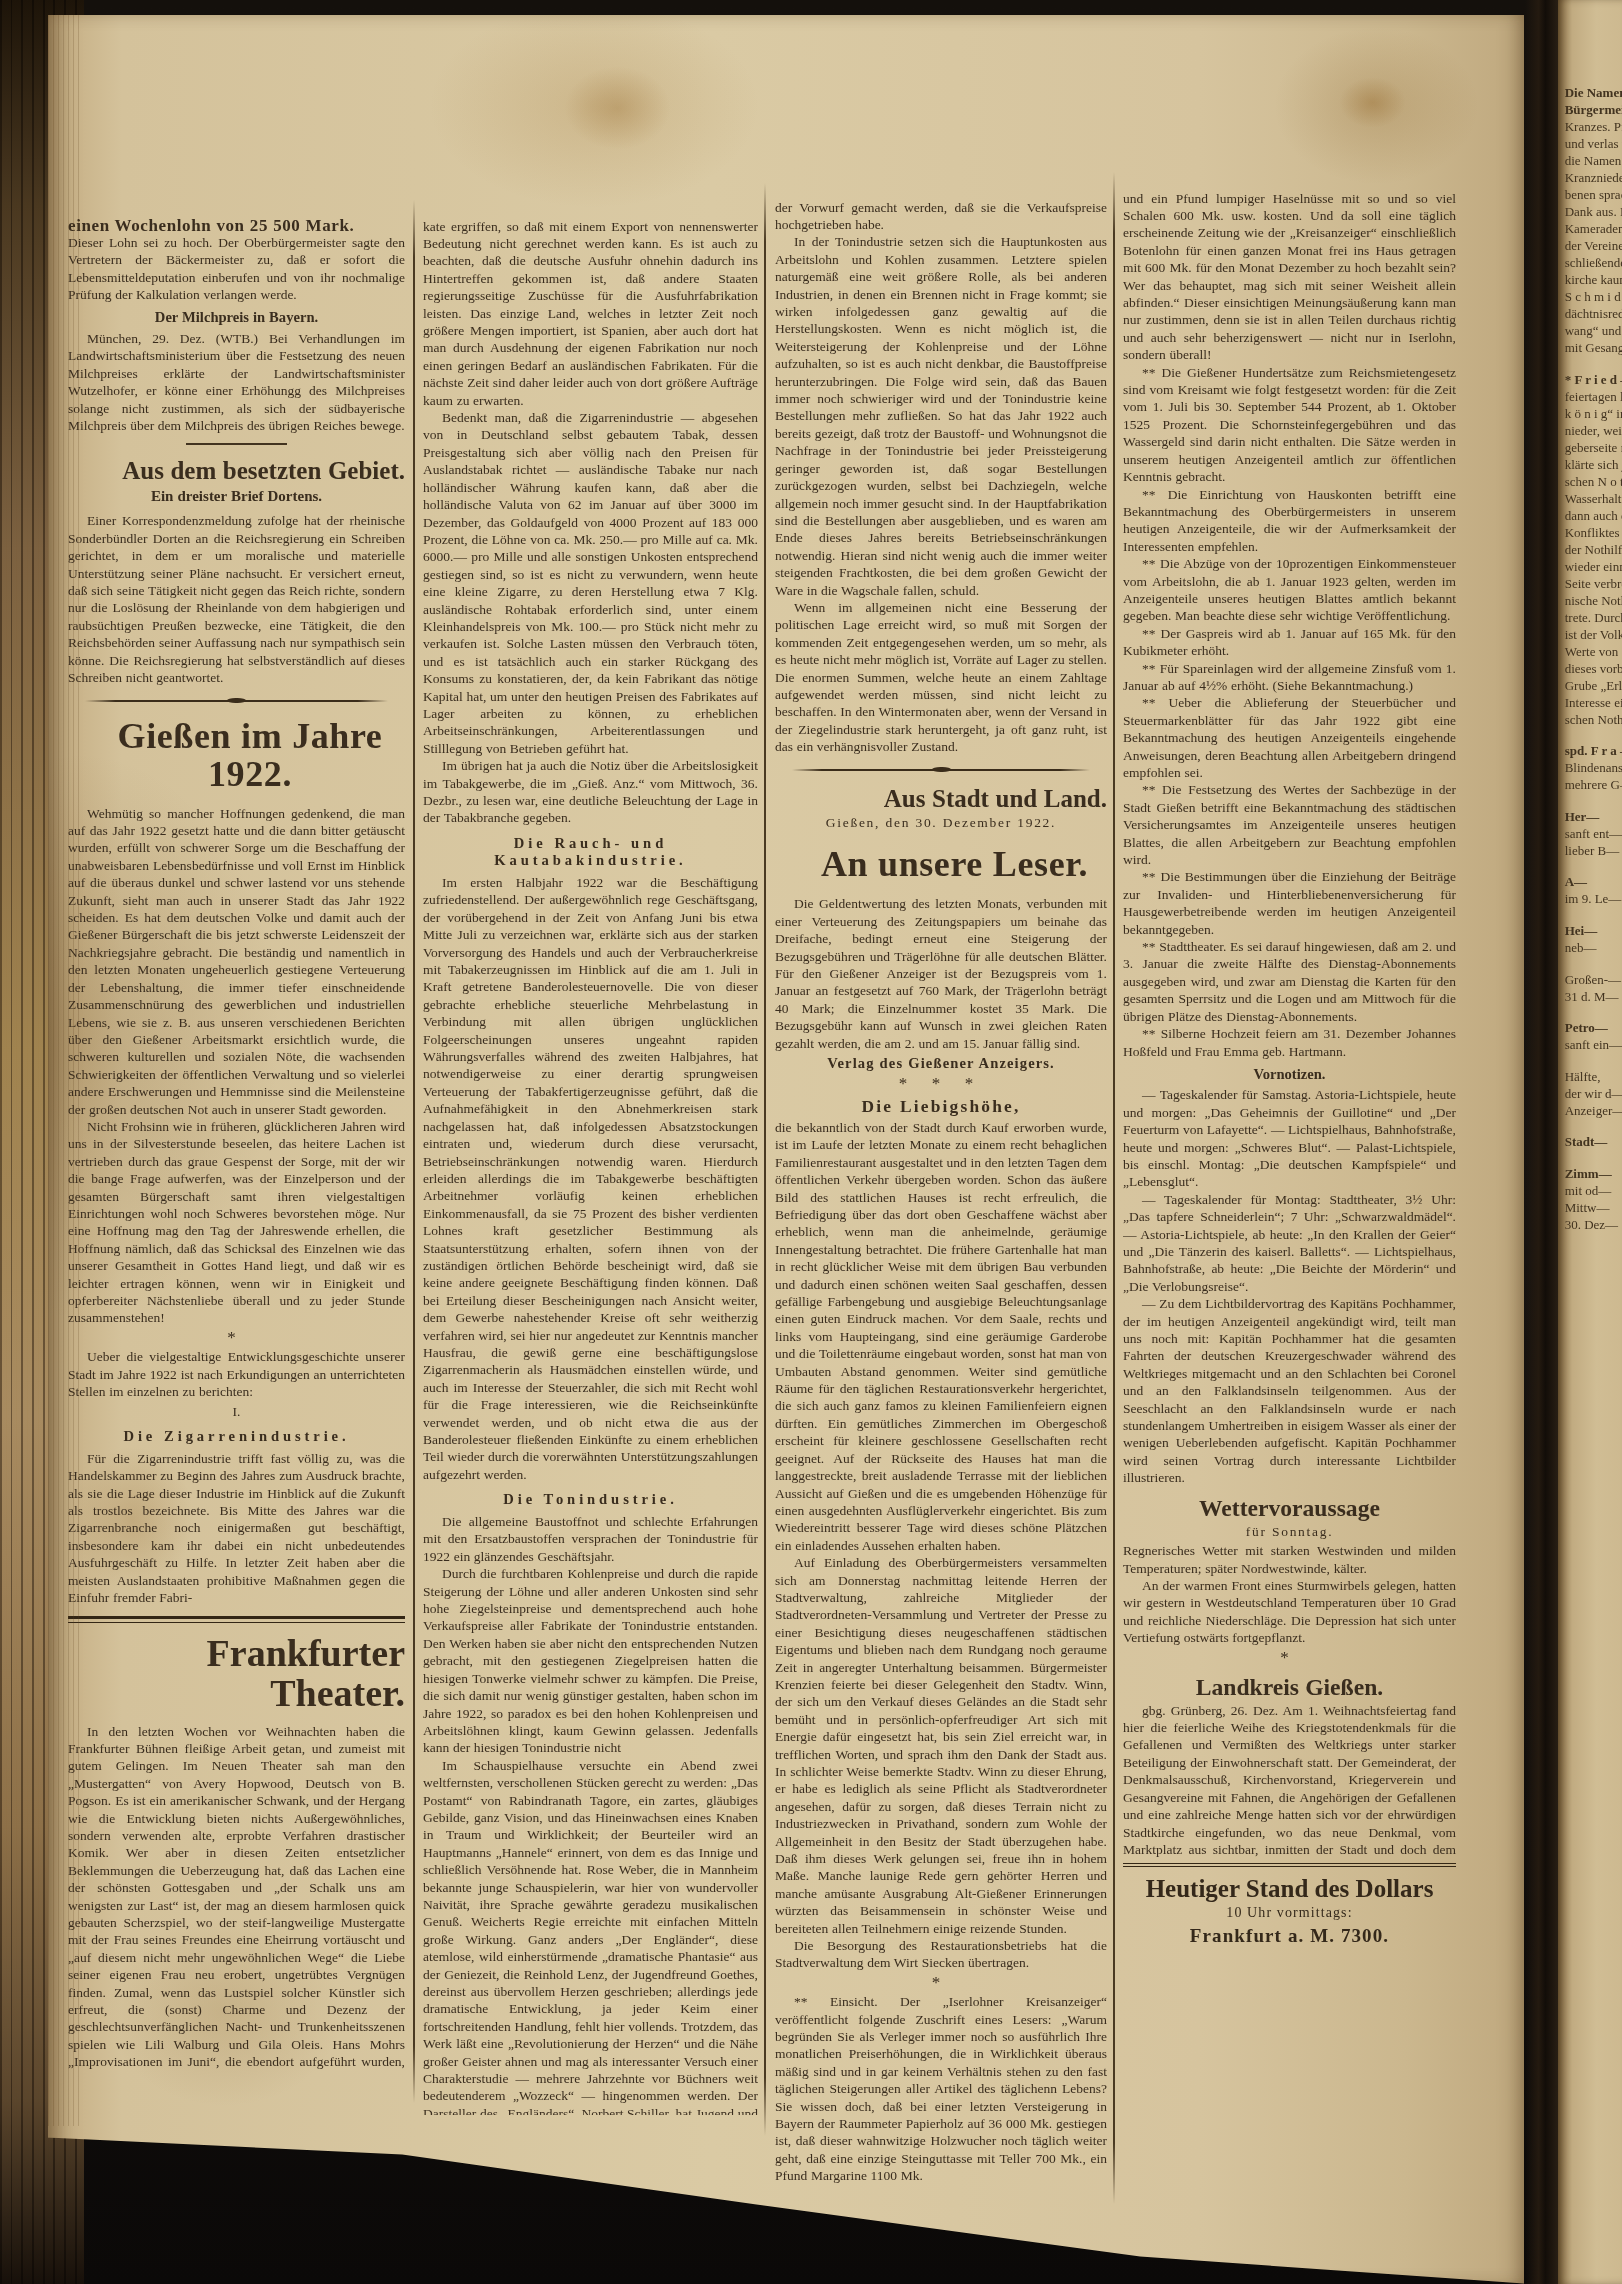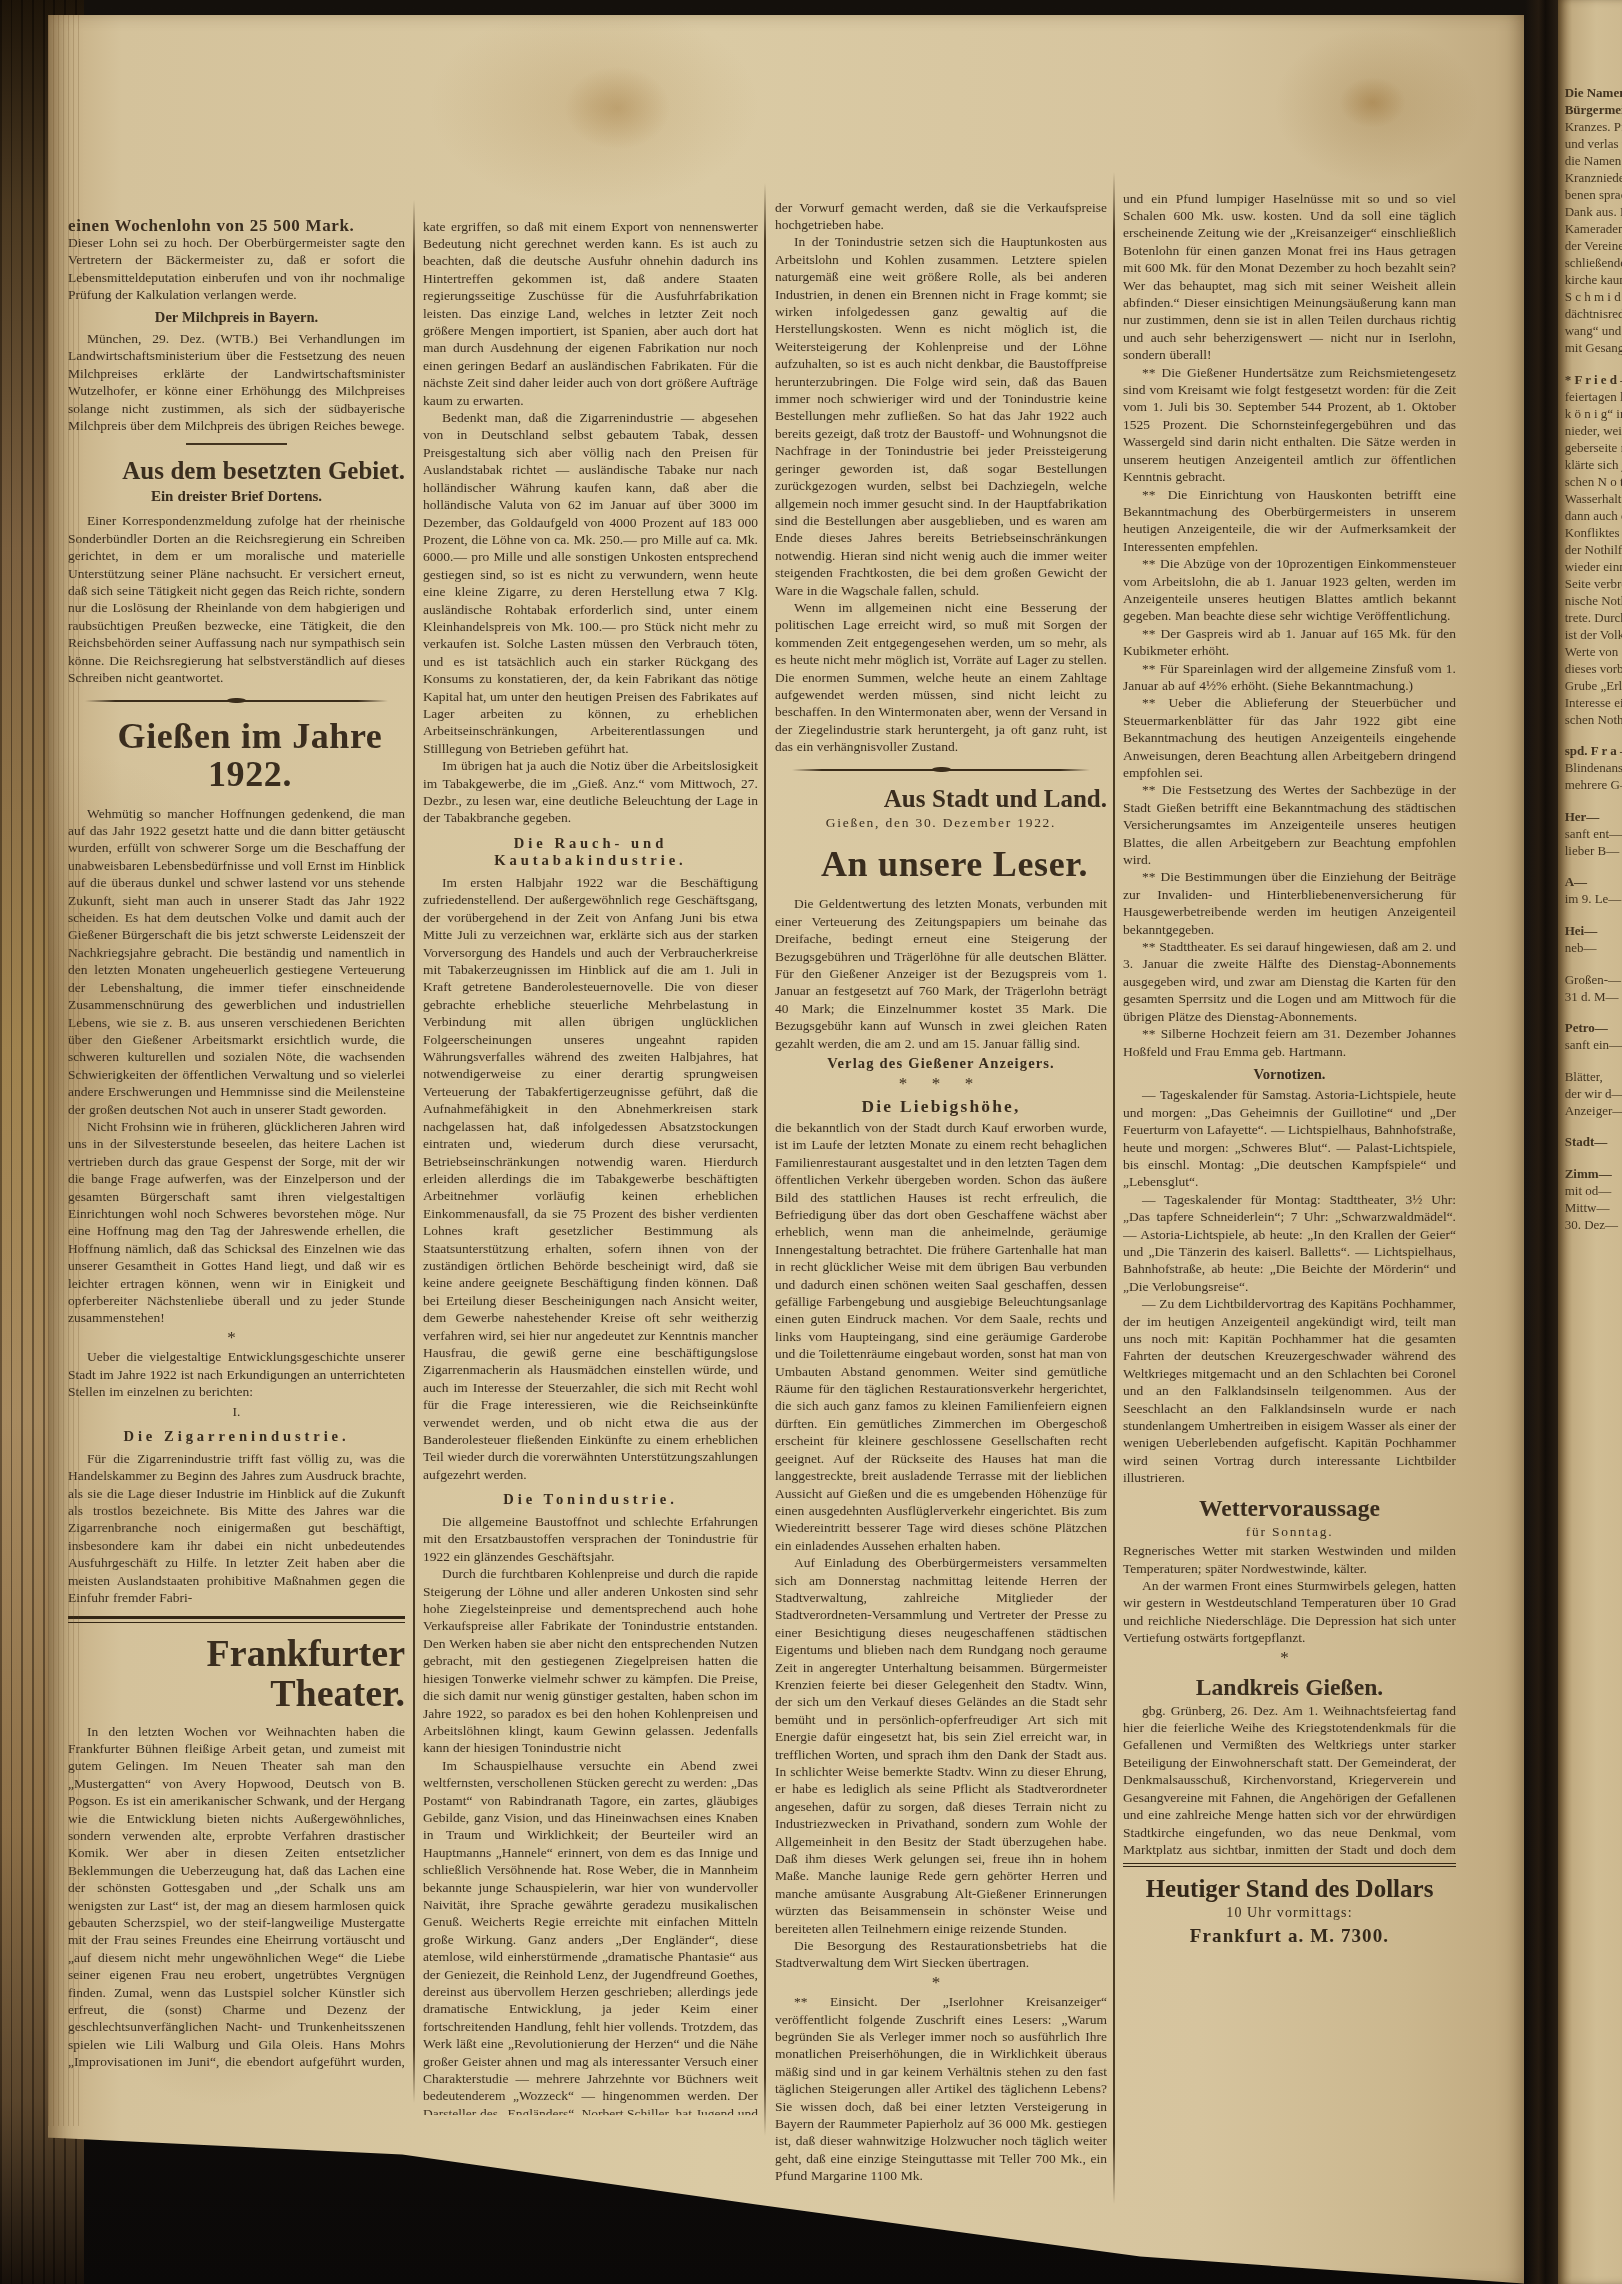--- a/index.html
+++ b/index.html
@@ -116,21 +116,21 @@
       <div class="b-center">I.</div>
       <div class="b-hspaced">Die Zigarrenindustrie.</div>
       <div class="b-p">Für die Zigarrenindustrie trifft fast völlig zu, was die Handelskammer zu Beginn des Jahres zum Ausdruck brachte, als sie die Lage dieser Industrie im Hinblick auf die Zukunft als trostlos bezeichnete. Bis Mitte des Jahres war die Zigarrenbranche noch einigermaßen gut beschäftigt, insbesondere kam ihr dabei ein nicht unbedeutendes Ausfuhrgeschäft zu Hilfe. In letzter Zeit haben aber die meisten Auslandstaaten prohibitive Maßnahmen gegen die Einfuhr fremder Fabri-</div>
       <div class="b-ruleheavy"></div>
       <div class="b-hmed">Frankfurter Theater.</div>
       <div class="b-p">In den letzten Wochen vor Weihnachten haben die Frankfurter Bühnen fleißige Arbeit getan, und zumeist mit gutem Gelingen. Im Neuen Theater sah man den „Mustergatten“ von Avery Hopwood, Deutsch von B. Pogson. Es ist ein amerikanischer Schwank, und der Hergang wie die Entwicklung bieten nichts Außergewöhnliches, sondern verwenden alte, erprobte Verfahren drastischer Komik. Wer aber in diesen Zeiten entsetzlicher Beklemmungen die Ueberzeugung hat, daß das Lachen eine der schönsten Gottesgaben und „der Schalk uns am wenigsten zur Last“ ist, der mag an diesem harmlosen quick gebauten Scherzspiel, wo der steif-langweilige Mustergatte mit der Frau seines Freundes eine Eheirrung vortäuscht und „auf diesem nicht mehr ungewöhnlichen Wege“ die Liebe seiner eigenen Frau neu erobert, ungetrübtes Vergnügen finden. Zumal, wenn das Lustspiel solcher Künstler sich erfreut, die (sonst) Charme und Dezenz der geschlechtsunverfänglichen Nacht- und Trunkenheitsszenen spielen wie Lili Walburg und Gila Oleis. Hans Mohrs „Improvisationen im Juni“, die ebendort aufgeführt wurden, gelingen. Ein munterer Szenenbogen nach Art Georg Kaisers und des „Nebeneinander“: die Komödie, die ein heiterer Bilderbogen gewesen sein will, scheint doch im Grunde Ausfluß einer romantisch-sentimentalen Vermutung zu sein: eine amerikanische Milliardärin sucht ihren Sohn, dem der Mammut-Segen winkt, vor listigen Freiern zu bewahren — ehemals russischer Offizier — und einen von planmäßigen Kombinaten, den sich ein...</div>
     </div>
   <div class="col" style="left:375px;top:203px;width:335px;height:1897px;">
       <div class="b-pc">kate ergriffen, so daß mit einem Export von nennenswerter Bedeutung nicht gerechnet werden kann. Es ist auch zu beachten, daß die deutsche Ausfuhr ohnehin dadurch ins Hintertreffen gekommen ist, daß andere Staaten regierungsseitige Zuschüsse für die Ausfuhrfabrikation leisten. Das einzige Land, welches in letzter Zeit noch größere Mengen importiert, ist Spanien, aber auch dort hat man durch Ausdehnung der eigenen Fabrikation nur noch einen geringen Bedarf an ausländischen Fabrikaten. Für die nächste Zeit sind daher leider auch von dort größere Aufträge kaum zu erwarten.</div>
       <div class="b-p">Bedenkt man, daß die Zigarrenindustrie — abgesehen von in Deutschland selbst gebautem Tabak, dessen Preisgestaltung sich aber völlig nach den Preisen für Auslandstabak richtet — ausländische Tabake nur nach holländischer Währung kaufen kann, daß aber die holländische Valuta von 62 im Januar auf über 3000 im Dezember, das Goldaufgeld von 4000 Prozent auf 183 000 Prozent, die Löhne von ca. Mk. 250.— pro Mille auf ca. Mk. 6000.— pro Mille und alle sonstigen Unkosten entsprechend gestiegen sind, so ist es nicht zu verwundern, wenn heute eine kleine Zigarre, zu deren Herstellung etwa 7 Klg. ausländische Rohtabak erforderlich sind, unter einem Kleinhandelspreis von Mk. 100.— pro Stück nicht mehr zu verkaufen ist. Solche Lasten müssen den Verbrauch töten, und es ist tatsächlich auch ein starker Rückgang des Konsums zu konstatieren, der, da kein Fabrikant das nötige Kapital hat, um unter den heutigen Preisen des Fabrikates auf Lager arbeiten zu können, zu erheblichen Arbeitseinschränkungen, Arbeiterentlassungen und Stilllegung von Betrieben geführt hat.</div>
-      <div class="b-p">Im übrigen hat ja auch die Notiz über die Arbeitslosigkeit im Tabakgewerbe, die im „Gieß. Anz.“ vom Mittwoch, 27. Dezbr., zu lesen war, eine deutliche Beleuchtung der Lage in der Tabakbranche gegeben.</div>
+      <div class="b-p">Im übrigen hat ja auch die Notiz über die Arbeitslosigkeit im Tabakgewerbe, die im „Gieß. Anz.“ vom Mittwoch, 36. Dezbr., zu lesen war, eine deutliche Beleuchtung der Lage in der Tabakbranche gegeben.</div>
       <div class="b-hspaced">Die Rauch- und Kautabakindustrie.</div>
       <div class="b-p">Im ersten Halbjahr 1922 war die Beschäftigung zufriedenstellend. Der außergewöhnlich rege Geschäftsgang, der vorübergehend in der Zeit von Anfang Juni bis etwa Mitte Juli zu verzeichnen war, erklärte sich aus der starken Vorversorgung des Handels und auch der Verbraucherkreise mit Tabakerzeugnissen im Hinblick auf die am 1. Juli in Kraft getretene Banderolesteuernovelle. Die von dieser gebrachte erhebliche steuerliche Mehrbelastung in Verbindung mit allen übrigen unglücklichen Folgeerscheinungen unseres ungeahnt rapiden Währungsverfalles während des zweiten Halbjahres, hat notwendigerweise zu einer derartig sprungweisen Verteuerung der Tabakfertigerzeugnisse geführt, daß die Aufnahmefähigkeit in den Abnehmerkreisen stark nachgelassen hat, daß infolgedessen Absatzstockungen eintraten und, wiederum durch diese verursacht, Betriebseinschränkungen notwendig waren. Hierdurch erleiden allerdings die im Tabakgewerbe beschäftigten Arbeitnehmer vorläufig keinen erheblichen Einkommenausfall, da sie 75 Prozent des bisher verdienten Lohnes kraft gesetzlicher Bestimmung als Staatsunterstützung erhalten, sofern ihnen von der zuständigen örtlichen Behörde bescheinigt wird, daß sie keine andere geeignete Beschäftigung finden können. Daß bei Erteilung dieser Bescheinigungen nach Ansicht weiter, dem Gewerbe nahestehender Kreise oft sehr weitherzig verfahren wird, sei hier nur angedeutet zur Kenntnis mancher Hausfrau, die gewiß gerne eine beschäftigungslose Zigarrenmacherin als Hausmädchen einstellen würde, und auch im Interesse der Steuerzahler, die sich mit Recht wohl für die Frage interessieren, wie die Reichseinkünfte verwendet werden, und ob nicht etwa die aus der Banderolesteuer fließenden Einkünfte zu einem erheblichen Teil wieder durch die vorerwähnten Unterstützungszahlungen aufgezehrt werden.</div>
       <div class="b-hspaced">Die Tonindustrie.</div>
       <div class="b-p">Die allgemeine Baustoffnot und schlechte Erfahrungen mit den Ersatzbaustoffen versprachen der Tonindustrie für 1922 ein glänzendes Geschäftsjahr.</div>
       <div class="b-p">Durch die furchtbaren Kohlenpreise und durch die rapide Steigerung der Löhne und aller anderen Unkosten sind sehr hohe Ziegelsteinpreise und dementsprechend auch hohe Verkaufspreise aller Fabrikate der Tonindustrie entstanden. Den Werken haben sie aber nicht den entsprechenden Nutzen gebracht, mit den gestiegenen Ziegelpreisen hatten die hiesigen Tonwerke vielmehr schwer zu kämpfen. Die Preise, die sich damit nur wenig günstiger gestalten, haben schon im Jahre 1922, so paradox es bei den hohen Kohlenpreisen und Arbeitslöhnen klingt, kaum Gewinn gelassen. Jedenfalls kann der hiesigen Tonindustrie nicht</div>
       <div class="b-p">Im Schauspielhause versuchte ein Abend zwei weltfernsten, verschollenen Stücken gerecht zu werden: „Das Postamt“ von Rabindranath Tagore, ein zartes, gläubiges Gebilde, ganz Vision, und das Hineinwachsen eines Knaben in Traum und Wirklichkeit; der Beurteiler wird an Hauptmanns „Hannele“ erinnert, von dem es das Innige und schließlich Versöhnende hat. Rose Weber, die in Mannheim bekannte junge Schauspielerin, war hier von wundervoller Naivität, ihre Sprache gewährte geradezu musikalischen Genuß. Weicherts Regie erreichte mit einfachen Mitteln große Wirkung. Ganz anders „Der Engländer“, diese atemlose, wild einherstürmende „dramatische Phantasie“ aus der Geniezeit, die Reinhold Lenz, der Jugendfreund Goethes, dereinst aus übervollem Herzen geschrieben; allerdings jede dramatische Entwicklung, ja jeder Keim einer fortschreitenden Handlung, fehlt hier vollends. Trotzdem, das Werk läßt eine „Revolutionierung der Herzen“ und die Nähe großer Geister ahnen und mag als interessanter Versuch einer Charakterstudie — mehrere Jahrzehnte vor Büchners weit bedeutenderem „Wozzeck“ — hingenommen werden. Der Darsteller des „Engländers“, Norbert Schiller, hat Jugend und Temperament, Forcierungen wird er mit der Zeit ablegen müssen. Unter der Spielleitung Dr. Burgers empfing die lose Bilderfolge einen stilvollen, der Historie angepaßten Rahmen.</div>
     </div>
   <div class="col" style="left:727px;top:184px;width:332px;height:2015px;">
       <div class="b-pc">der Vorwurf gemacht werden, daß sie die Verkaufspreise hochgetrieben habe.</div>
       <div class="b-p">In der Tonindustrie setzen sich die Hauptunkosten aus Arbeitslohn und Kohlen zusammen. Letztere spielen naturgemäß eine weit größere Rolle, als bei anderen Industrien, in denen ein Brennen nicht in Frage kommt; sie wirken infolgedessen ganz gewaltig auf die Herstellungskosten. Wenn es nicht möglich ist, die Weitersteigerung der Kohlenpreise und der Löhne aufzuhalten, so ist es auch nicht denkbar, die Baustoffpreise herunterzubringen. Die Folge wird sein, daß das Bauen immer noch schwieriger wird und der Tonindustrie keine Bestellungen mehr zufließen. So hat das Jahr 1922 auch bereits gezeigt, daß trotz der Baustoff- und Wohnungsnot die Nachfrage in der Tonindustrie bei jeder Preissteigerung geringer geworden ist, daß sogar Bestellungen zurückgezogen wurden, selbst bei Dachziegeln, welche allgemein noch immer gesucht sind. In der Hauptfabrikation sind die Bestellungen aber ausgeblieben, und es waren am Ende dieses Jahres bereits Betriebseinschränkungen notwendig. Hieran sind nicht wenig auch die immer weiter steigenden Frachtkosten, die bei dem großen Gewicht der Ware in die Wagschale fallen, schuld.</div>
@@ -242,21 +242,21 @@
       <div class="frag gap"></div>
       <div class="frag b">Hei—</div>
       <div class="frag">neb—</div>
       <div class="frag gap"></div>
       <div class="frag">Großen-—</div>
       <div class="frag">31 d. M—</div>
       <div class="frag gap"></div>
       <div class="frag b">Petro—</div>
       <div class="frag">sanft ein—</div>
       <div class="frag gap"></div>
-      <div class="frag">Blätter,</div>
+      <div class="frag">Hälfte,</div>
       <div class="frag">der wir d—</div>
       <div class="frag">Anzeiger—</div>
       <div class="frag gap"></div>
       <div class="frag b">Stadt—</div>
       <div class="frag gap"></div>
       <div class="frag b">Zimm—</div>
       <div class="frag">mit od—</div>
       <div class="frag">Mittw—</div>
       <div class="frag">30. Dez—</div>
     </div>

